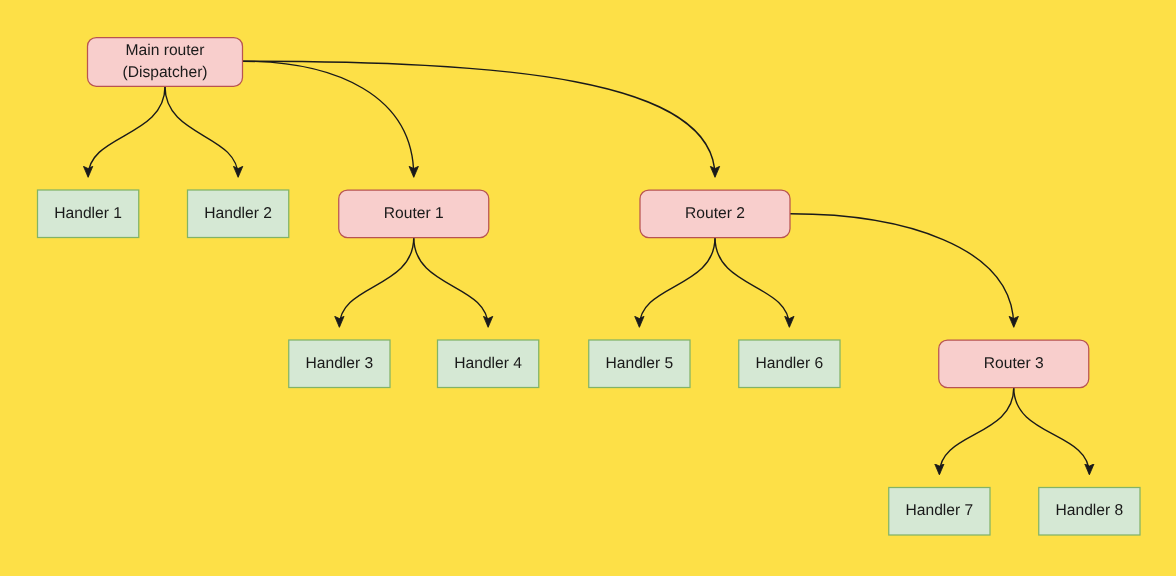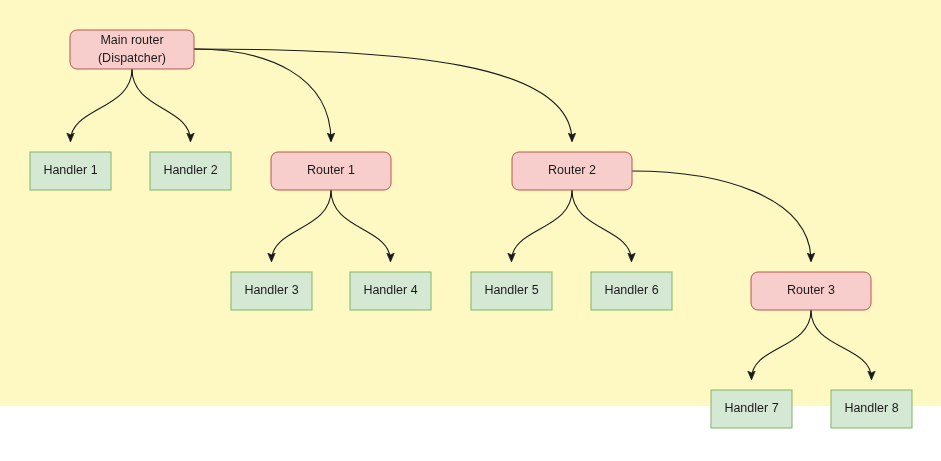--- a/index.html
+++ b/index.html
@@ -9,22 +9,22 @@
   }
   body {
     width: 941px;
     height: 461px;
     font-family: "Liberation Sans", sans-serif;
     overflow: hidden;
   }
   #diagram-canvas {
     position: relative;
     width: 941px;
-    height: 406px;
-    background: #fef9c3;
+    height: 461px;
+    background: #fde047;
   }
   svg.flow {
     position: absolute;
     top: 0;
     left: 0;
     width: 941px;
     height: 461px;
   }
   .edge-path {
     fill: none;

